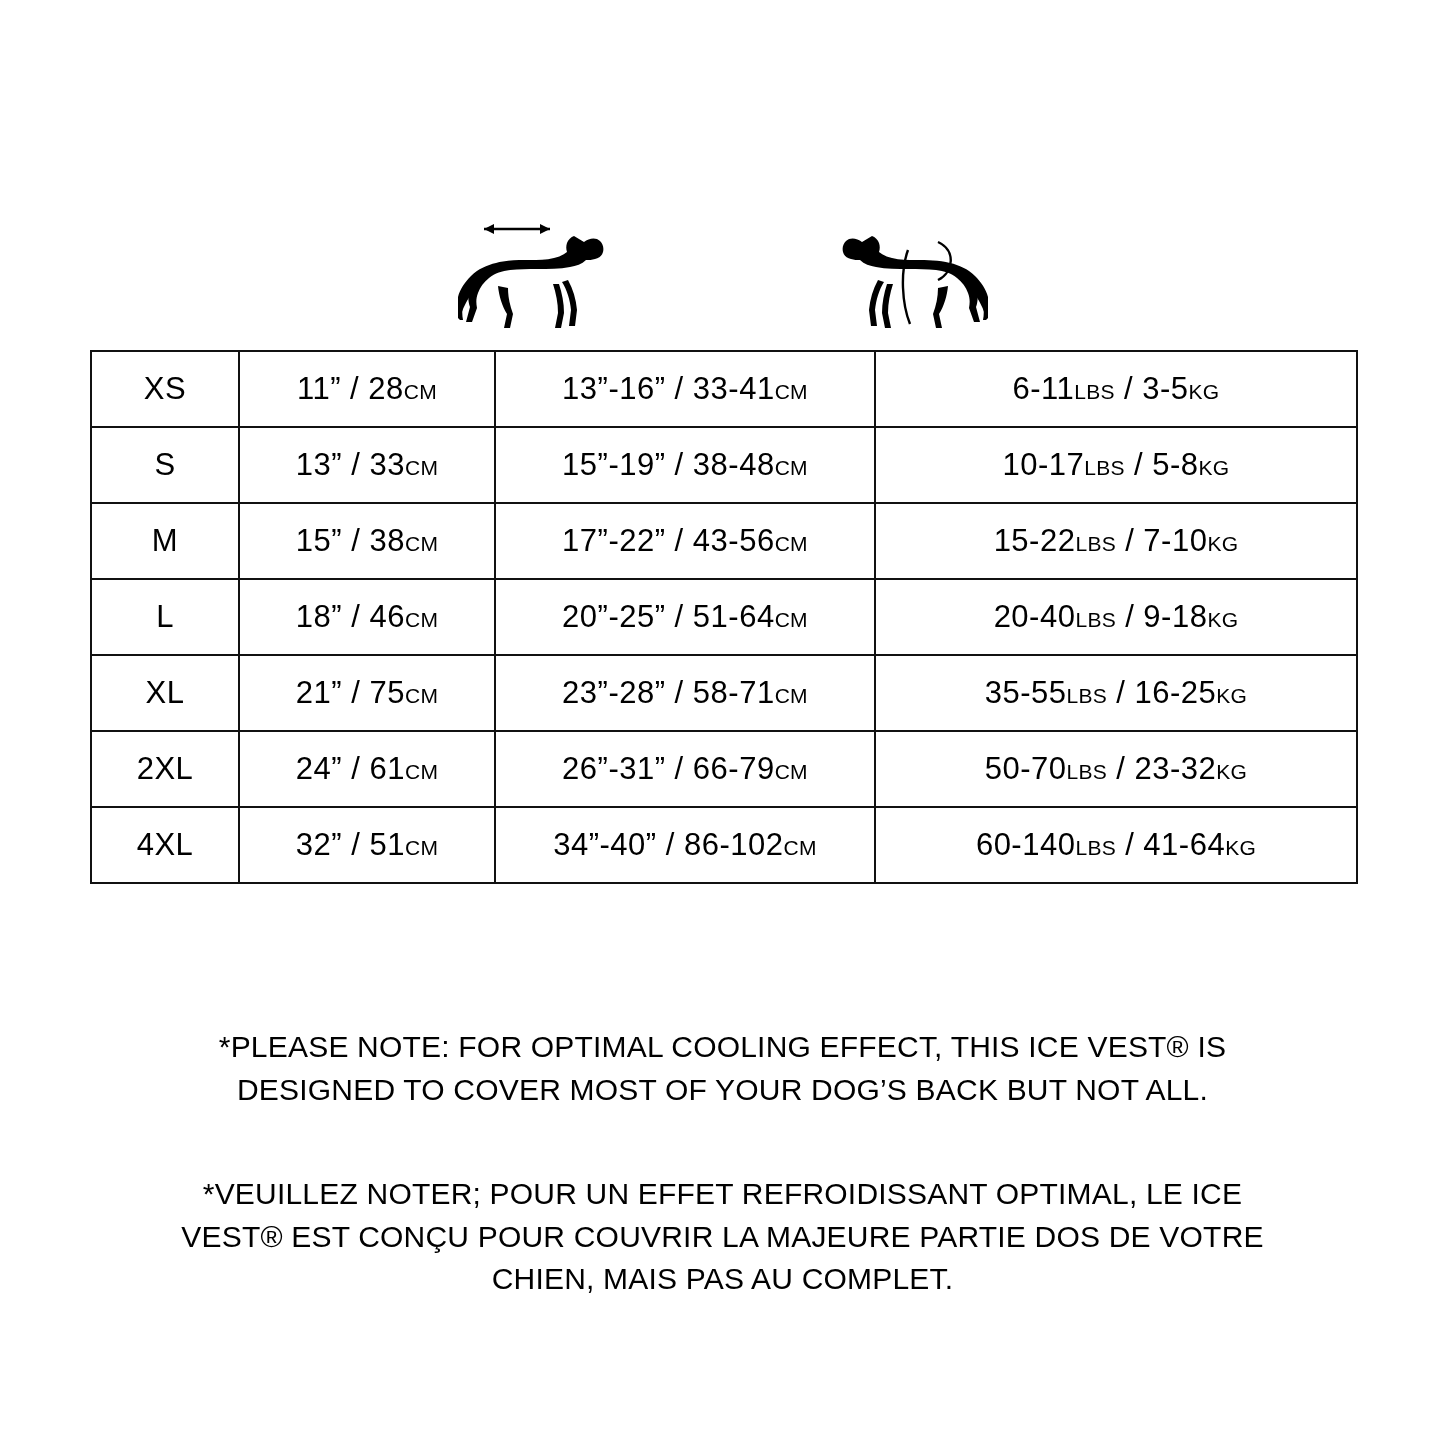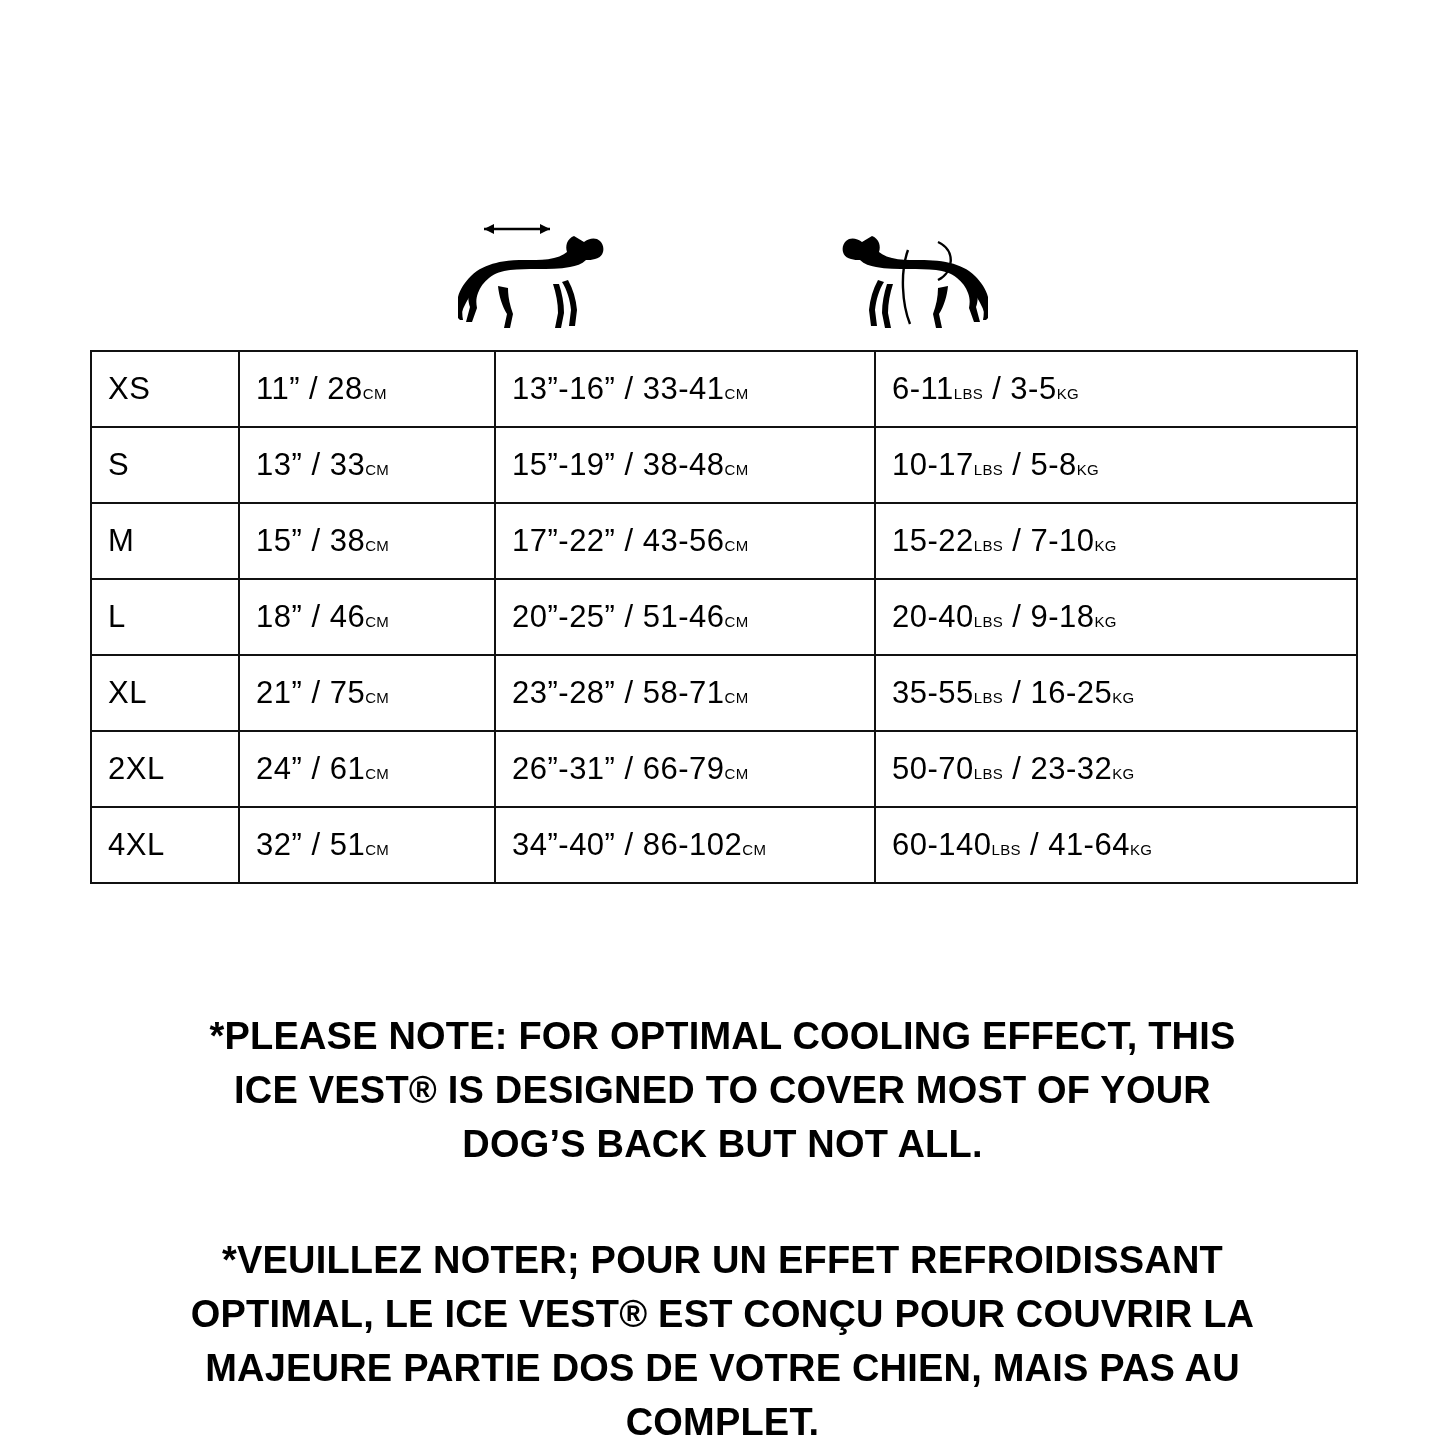--- a/index.html
+++ b/index.html
@@ -49,52 +49,53 @@
     position: absolute;
     top: 350px;
     left: 90px;
     width: 1266px;
     border-collapse: collapse;
     table-layout: fixed;
   }
   .size-table td {
     border: 2px solid #111111;
     height: 74px;
+    text-align: center;
     vertical-align: middle;
     font-size: 31px;
     letter-spacing: 0.5px;
     padding: 0 16px;
     font-family: "Liberation Sans", sans-serif;
     font-weight: 500;
   }
   .col-size { width: 148px; }
   .col-a    { width: 256px; }
   .col-b    { width: 380px; }
   .col-c    { width: 482px; }
 
   .cell-size { font-size: 32px; }
   .unit {
-    font-size: 15px;
+    font-size: 21px;
     letter-spacing: 0.3px;
   }
 
   
   .notes {
     position: absolute;
     top: 1010px;
     left: 0;
     width: 1445px;
     text-align: center;
   }
   .note {
-    font-size: 38px;
+    font-size: 30px;
     line-height: 1.42;
-    font-weight: 700;
+    font-weight: 400;
     letter-spacing: 0.2px;
-    margin: 0 auto;
+    margin: 16px auto;
     width: 1090px;
     font-family: "Liberation Sans", sans-serif;
   }
   .note.second { margin-top: 62px; }
 </style>
 </head>
 <body>
 
 <div class="page">
 
@@ -253,21 +254,21 @@
       </tr>
       <tr>
         <td class="cell-size">M</td>
         <td><span>15” / 38</span><span class="unit">CM</span></td>
         <td><span>17”-22” / 43-56</span><span class="unit">CM</span></td>
         <td><span>15-22</span><span class="unit">LBS</span><span> / 7-10</span><span class="unit">KG</span></td>
       </tr>
       <tr>
         <td class="cell-size">L</td>
         <td><span>18” / 46</span><span class="unit">CM</span></td>
-        <td><span>20”-25” / 51-46</span><span class="unit">CM</span></td>
+        <td><span>20”-25” / 51-64</span><span class="unit">CM</span></td>
         <td><span>20-40</span><span class="unit">LBS</span><span> / 9-18</span><span class="unit">KG</span></td>
       </tr>
       <tr>
         <td class="cell-size">XL</td>
         <td><span>21” / 75</span><span class="unit">CM</span></td>
         <td><span>23”-28” / 58-71</span><span class="unit">CM</span></td>
         <td><span>35-55</span><span class="unit">LBS</span><span> / 16-25</span><span class="unit">KG</span></td>
       </tr>
       <tr>
         <td class="cell-size">2XL</td>

